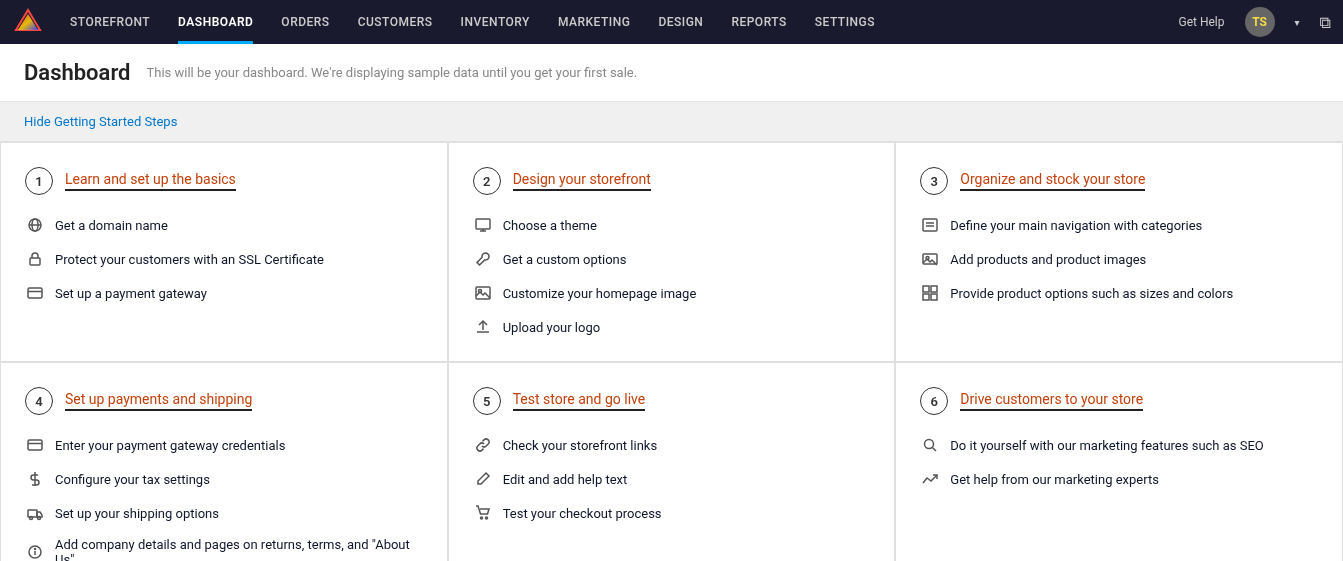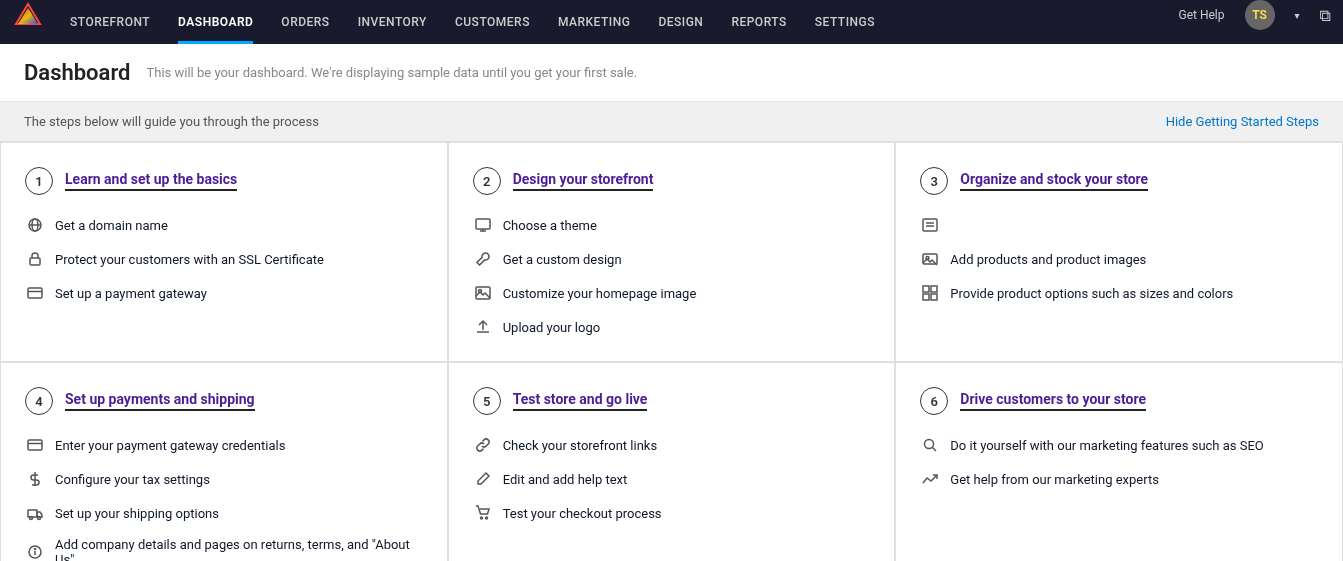--- a/index.html
+++ b/index.html
@@ -2,21 +2,21 @@
 <html><head>
   <meta charset="utf-8">
   <style>
     * { margin: 0; padding: 0; box-sizing: border-box; }
     body { font-family: -apple-system, BlinkMacSystemFont, 'Segoe UI', Roboto, sans-serif; background: #f5f5f5; color: #333; font-size: 14px; }
 
     
     .topnav {
       background: #1a1a2e;
       display: flex;
-      align-items: flex-start;
+      align-items: center;
       height: 44px;
       padding: 0 12px;
       gap: 0;
     }
     .topnav-logo {
       width: 32px;
       height: 32px;
       margin-right: 12px;
       flex-shrink: 0;
     }
@@ -135,22 +135,22 @@
       display: flex;
       align-items: center;
       justify-content: center;
       font-size: 13px;
       font-weight: 600;
       color: #333;
       flex-shrink: 0;
     }
     .step-title {
       font-size: 14px;
-      font-weight: 700;
-      color: #4c1d95;
+      font-weight: 400;
+      color: #c2410c;
       border-bottom: 2px solid #222;
       padding-bottom: 2px;
     }
     .step-items { display: flex; flex-direction: column; gap: 14px; }
     .step-item {
       display: flex;
       align-items: center;
       gap: 10px;
     }
     .step-icon {
@@ -188,42 +188,41 @@
           <stop offset="100%" style="stop-color:#4444ff"></stop>
         </linearGradient>
       </defs>
     </svg>
   </div>
   <div class="topnav-items">
 
   <div class="topnav-item">STOREFRONT</div>
       <div class="topnav-item active">DASHBOARD</div>
       <div class="topnav-item">ORDERS</div>
+      <div class="topnav-item">CUSTOMERS</div>
       <div class="topnav-item">INVENTORY</div>
-      <div class="topnav-item">CUSTOMERS</div>
       <div class="topnav-item">MARKETING</div>
       <div class="topnav-item">DESIGN</div>
       <div class="topnav-item">REPORTS</div>
       <div class="topnav-item">SETTINGS</div>
     </div>
   <div class="topnav-right">
     <span class="topnav-help">Get Help</span>
     <div class="topnav-avatar">TS</div>
     <span class="topnav-chevron">▾</span>
     <span class="topnav-external">⧉</span>
   </div>
 </nav>
 
 <div class="page-header">
   <h1 class="page-title">Dashboard</h1>
   <span class="page-subtitle">This will be your dashboard. We're displaying sample data until you get your first sale.</span>
 </div>
 
 <div class="getting-started-bar">
-  <span class="getting-started-text">The steps below will guide you through the process</span>
   <a class="hide-link">Hide Getting Started Steps</a>
 </div>
 
 <div class="steps-grid" id="steps-grid">
 <div class="step-card">
       <div class="step-header">
         <div class="step-number">1</div>
         <div class="step-title">Learn and set up the basics</div>
       </div>
       <div class="step-items">
@@ -272,21 +271,21 @@
             </svg>
           </span>
           <a class="step-link">Choose a theme</a>
         </div>
         <div class="step-item">
           <span class="step-icon">
             <svg width="16" height="16" viewBox="0 0 16 16" fill="none" stroke="#555" stroke-width="1.5">
               <path d="M10.5 2a3.5 3.5 0 00-3.4 4.3L2 11.5 4.5 14l5.2-5.1A3.5 3.5 0 1010.5 2z"></path>
             </svg>
           </span>
-          <a class="step-link">Get a custom design</a>
+          <a class="step-link">Get a custom options</a>
         </div>
         <div class="step-item">
           <span class="step-icon">
             <svg width="16" height="16" viewBox="0 0 16 16" fill="none" stroke="#555" stroke-width="1.5">
               <rect x="1" y="2" width="14" height="12" rx="1"></rect>
               <circle cx="5" cy="6" r="1.5"></circle>
               <path d="M1 11l4-4 3 3 2-2 5 5"></path>
             </svg>
           </span>
           <a class="step-link">Customize your homepage image</a>
@@ -310,20 +309,21 @@
       </div>
       <div class="step-items">
         <div class="step-item">
           <span class="step-icon">
             <svg width="16" height="16" viewBox="0 0 16 16" fill="none" stroke="#555" stroke-width="1.5">
               <rect x="1" y="2" width="14" height="12" rx="1"></rect>
               <line x1="4" y1="6" x2="12" y2="6"></line>
               <line x1="4" y1="9" x2="12" y2="9"></line>
             </svg>
           </span>
+          <a class="step-link">Define your main navigation with categories</a>
         </div>
         <div class="step-item">
           <span class="step-icon">
             <svg width="16" height="16" viewBox="0 0 16 16" fill="none" stroke="#555" stroke-width="1.5">
               <rect x="1" y="3" width="14" height="10" rx="1"></rect>
               <circle cx="5.5" cy="7" r="1.5"></circle>
               <path d="M1 12l4-4 3 3 2-2 5 5"></path>
             </svg>
           </span>
           <a class="step-link">Add products and product images</a>

